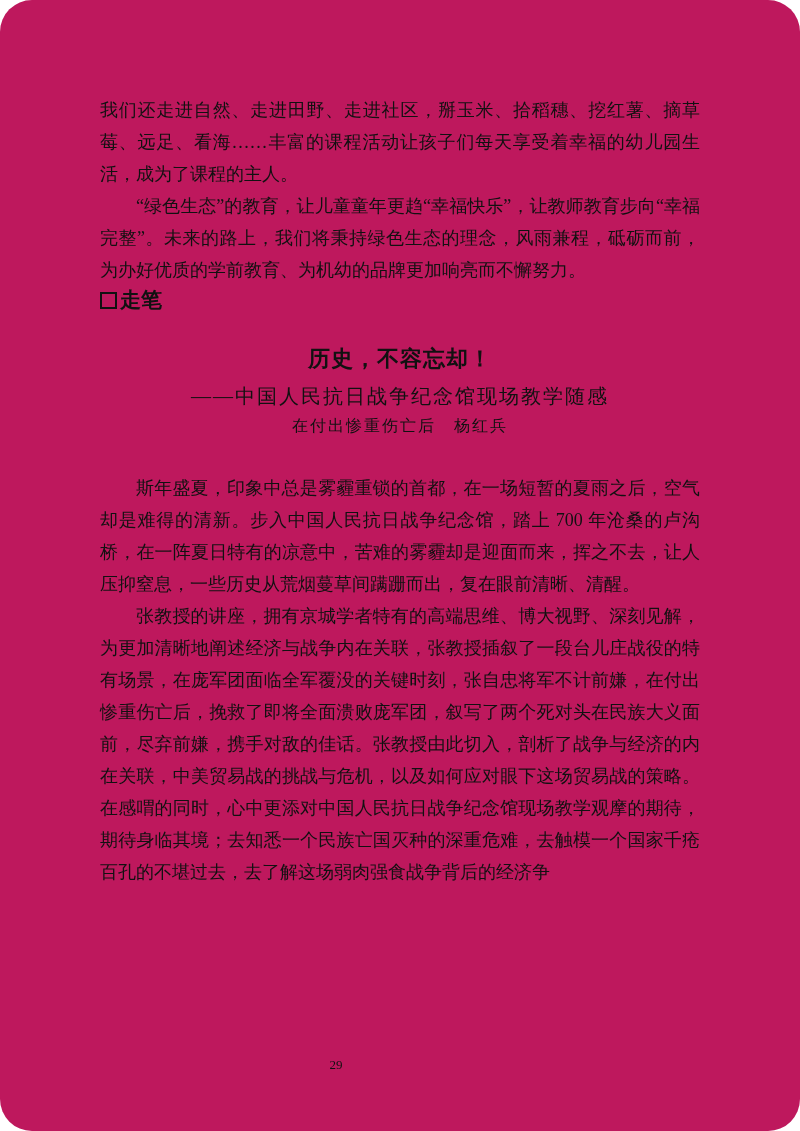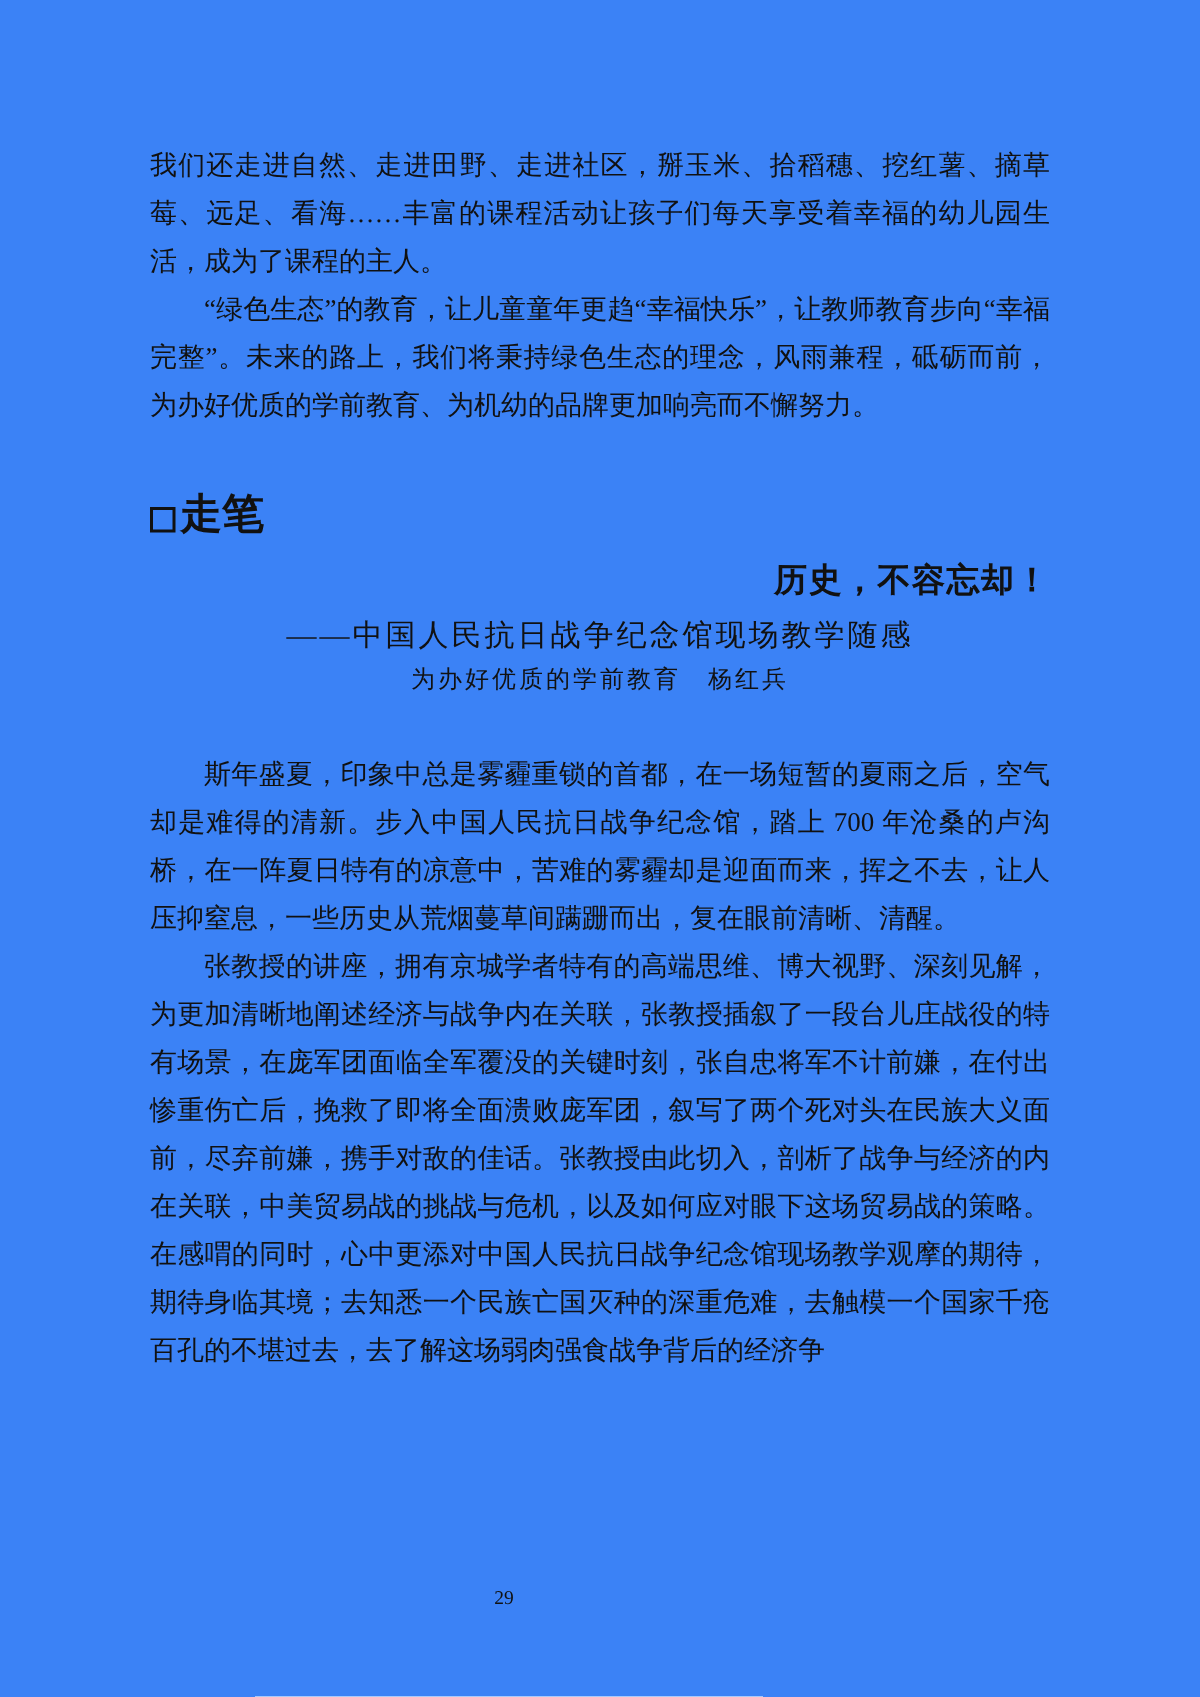--- a/index.html
+++ b/index.html
@@ -4,60 +4,60 @@
 <style>
   html, body {
     margin: 0;
     padding: 0;
     background: #ffffff;
   }
   .page {
     position: relative;
     width: 800px;
     height: 1131px;
-    background: #3b82f6;
+    background: #be185d;
     overflow: hidden;
     font-family: "Liberation Serif", "DejaVu Serif", serif;
     color: #111111;
+    border-radius: 32px;
   }
   .content {
     position: absolute;
     left: 100px;
     top: 94px;
     width: 600px;
   }
   .body-text {
     font-size: 18px;
     line-height: 32px;
     text-align: justify;
     margin: 0;
   }
   .indent {
     text-indent: 2em;
   }
   .section-head {
-    margin-top: 46px;
-    font-family: Liberation Mono, monospace;
+    font-family: Liberation Serif, serif;
     font-weight: bold;
-    font-size: 28px;
+    font-size: 21px;
     line-height: 28px;
     display: flex;
     align-items: center;
   }
   .square-icon {
     display: inline-block;
     width: 17px;
     height: 17px;
     border: 2px solid #111111;
     margin-right: 3px;
     box-sizing: border-box;
   }
   .article-title {
-    margin-top: 12px;
-    text-align: right;
+    margin-top: 30px;
+    text-align: center;
     font-weight: bold;
     font-size: 22px;
     line-height: 30px;
     letter-spacing: 1px;
   }
   .article-subtitle {
     margin-top: 10px;
     text-align: center;
     font-size: 20px;
     line-height: 24px;
@@ -96,21 +96,21 @@
 
     <div class="section-head">
       <span class="square-icon"></span>
       <span>走笔</span>
     </div>
 
     <div class="article-title">历史，不容忘却！</div>
 
     <div class="article-subtitle">——中国人民抗日战争纪念馆现场教学随感</div>
 
-    <div class="article-byline">为办好优质的学前教育　杨红兵</div>
+    <div class="article-byline">在付出惨重伤亡后　杨红兵</div>
 
     <div class="article-body">
       <p class="body-text indent">斯年盛夏，印象中总是雾霾重锁的首都，在一场短暂的夏雨之后，空气却是难得的清新。步入中国人民抗日战争纪念馆，踏上 700 年沧桑的卢沟桥，在一阵夏日特有的凉意中，苦难的雾霾却是迎面而来，挥之不去，让人压抑窒息，一些历史从荒烟蔓草间蹒跚而出，复在眼前清晰、清醒。</p>
       <p class="body-text indent">张教授的讲座，拥有京城学者特有的高端思维、博大视野、深刻见解，为更加清晰地阐述经济与战争内在关联，张教授插叙了一段台儿庄战役的特有场景，在庞军团面临全军覆没的关键时刻，张自忠将军不计前嫌，在付出惨重伤亡后，挽救了即将全面溃败庞军团，叙写了两个死对头在民族大义面前，尽弃前嫌，携手对敌的佳话。张教授由此切入，剖析了战争与经济的内在关联，中美贸易战的挑战与危机，以及如何应对眼下这场贸易战的策略。在感喟的同时，心中更添对中国人民抗日战争纪念馆现场教学观摩的期待，期待身临其境；去知悉一个民族亡国灭种的深重危难，去触模一个国家千疮百孔的不堪过去，去了解这场弱肉强食战争背后的经济争</p>
     </div>
 
   </div>
 
   <div class="page-number">29</div>
 </div>

